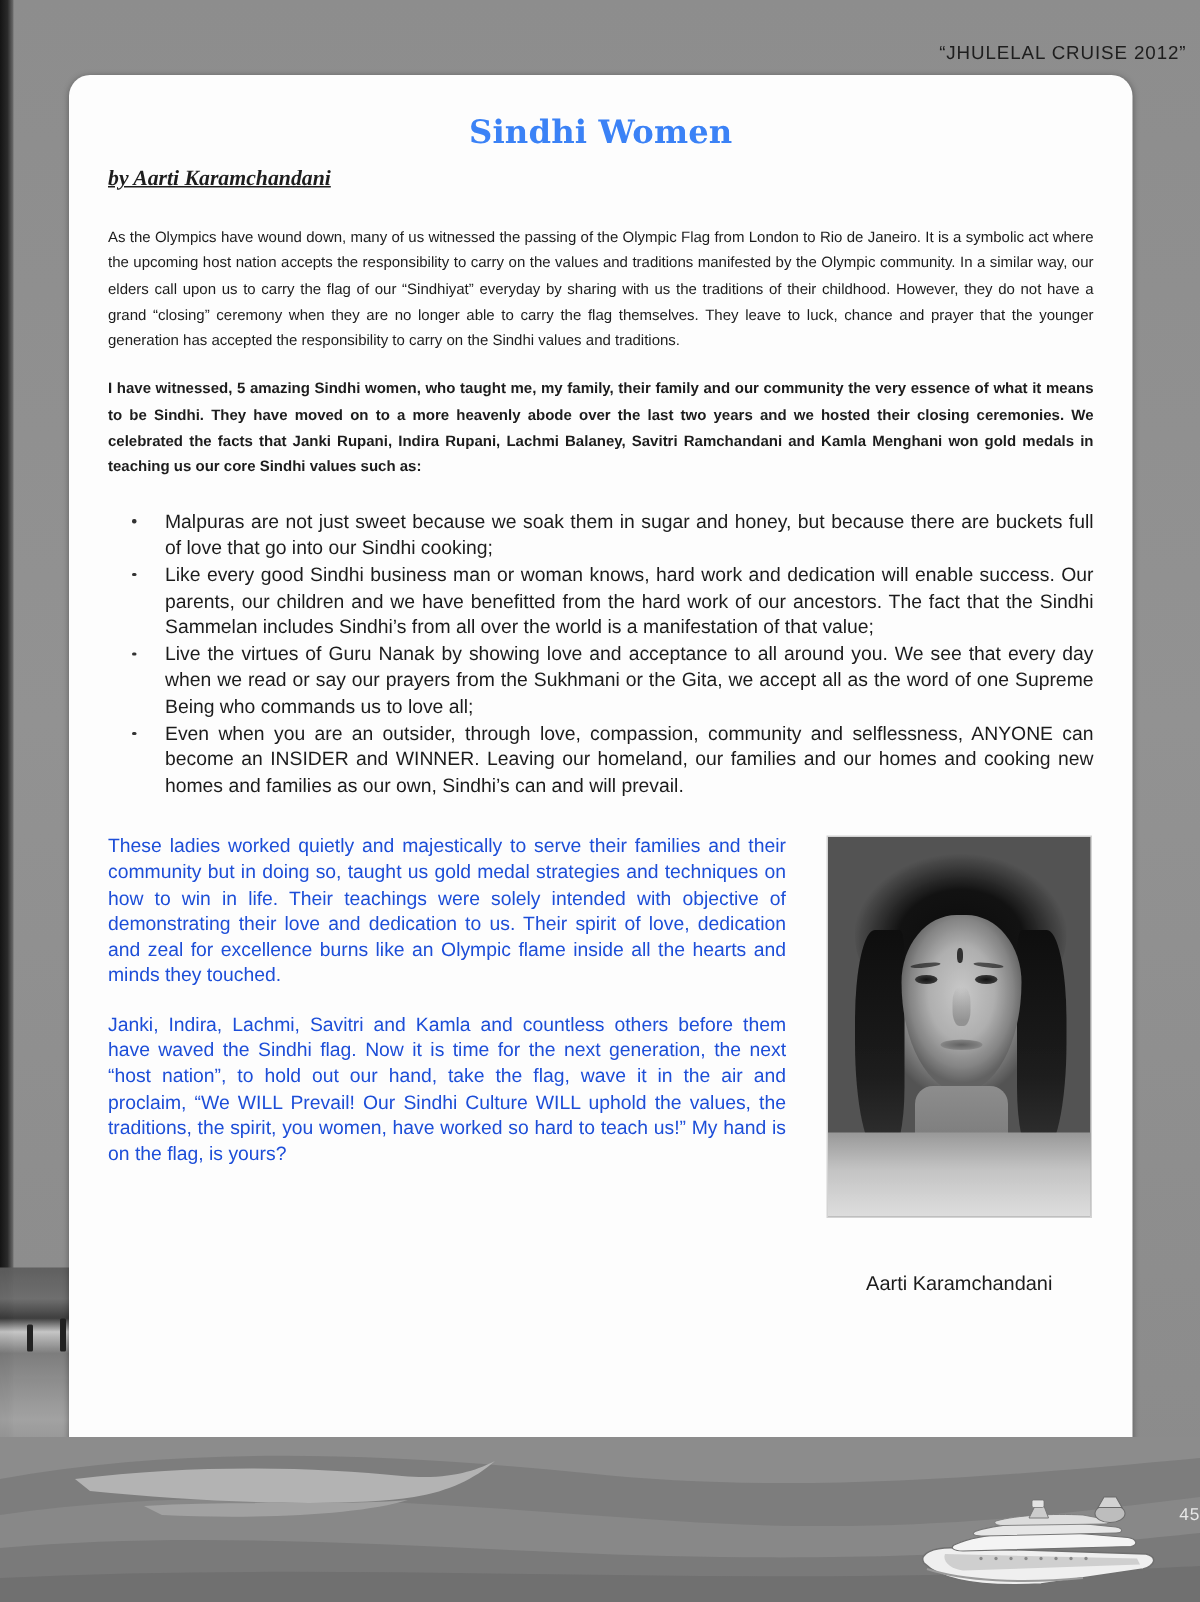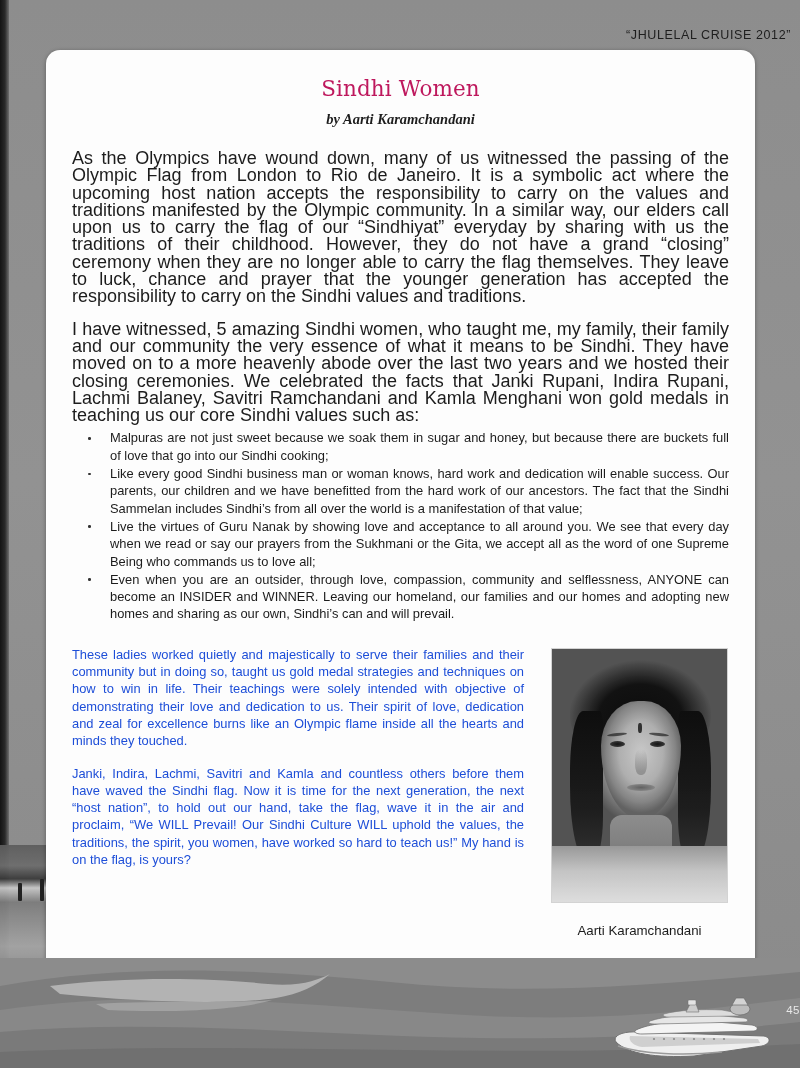--- a/index.html
+++ b/index.html
@@ -91,51 +91,51 @@
   }
 
   
   .article {
     padding: 25px 26px 0 26px;
   }
 
   .title {
     text-align: center;
     font-family: "DejaVu Serif", serif;
-    font-weight: normal;
+    font-weight: bold;
     font-size: 21.5px;
     line-height: 28px;
     letter-spacing: .1px;
-    color: #be185d;
+    color: #3b82f6;
   }
 
   .byline {
-    text-align: center;
     font-family: "Liberation Serif", serif;
     font-style: italic;
     font-weight: bold;
     font-size: 14.5px;
     color: #1d1d1d;
     margin-top: 8px;
+    text-decoration: underline;
   }
 
   .body-text {
     margin-top: 22px;
-    font-size: 18px;
+    font-size: 10px;
     line-height: 17.3px;
     color: #1c1c1c;
     text-align: justify;
   }
 
   .body-text p { margin-bottom: 15px; }
-  .body-text p:last-child { margin-bottom: 0; }
+  .body-text p:last-child { margin-bottom: 0; font-weight: bold; }
 
   
   .bullets {
-    margin-top: 5px;
+    margin-top: 18px;
     list-style: none;
   }
   .bullets li {
     position: relative;
     padding-left: 38px;
     margin-bottom: 1px;
     font-size: 12.9px;
     line-height: 17.3px;
     color: #1c1c1c;
     text-align: justify;
@@ -261,21 +261,21 @@
     border-radius: 12px;
   }
   .p-shoulders {
     position: absolute;
     left: 0; bottom: 0;
     width: 177px; height: 56px;
     background: linear-gradient(to bottom, #9d968f 0%, #c6c0ba 45%, #ddd8d3 100%);
   }
 
   .photo-caption {
-    margin-top: 20px;
+    margin-top: 36px;
     font-size: 13.3px;
     color: #1c1c1c;
     text-align: center;
     width: 187px;
     margin-left: 0;
   }
 
   
   .page-number {
     position: absolute;
@@ -315,21 +315,21 @@
 
       <div class="body-text">
         <p>As the Olympics have wound down, many of us witnessed the passing of the Olympic Flag from London to Rio de Janeiro.  It is a symbolic act where the upcoming host nation accepts the responsibility to carry on the values and traditions manifested by the Olympic community. In a similar way, our elders call upon us to carry the flag of our “Sindhiyat” everyday by sharing with us the traditions of their childhood. However, they do not have a grand “closing” ceremony when they are no longer able to carry the flag themselves. They leave to luck, chance and prayer that the younger generation has accepted the responsibility to carry on the Sindhi values and traditions.</p>
         <p>I have witnessed, 5 amazing Sindhi women, who taught me, my family, their family and our community the very essence of what it means to be Sindhi.  They have moved on to a more heavenly abode over the last two years and we hosted their closing ceremonies.  We celebrated the facts that Janki Rupani, Indira Rupani, Lachmi Balaney, Savitri Ramchandani and Kamla Menghani won gold medals in teaching us our core Sindhi values such as:</p>
       </div>
 
       <ul class="bullets">
         <li>Malpuras are not just sweet because we soak them in sugar and honey, but because there are buckets full of love that go into our Sindhi cooking;</li>
         <li>Like every good Sindhi business man or woman knows, hard work and dedication will enable success.  Our parents, our children and we have benefitted from the hard work of our ancestors.  The fact that the Sindhi Sammelan includes Sindhi’s from all over the world is a manifestation of that value;</li>
         <li>Live the virtues of Guru Nanak by showing love and acceptance to all around you.  We see that every day when we read or say our prayers from the Sukhmani or the Gita, we accept all as the word of one Supreme Being who commands us to love all;</li>
-        <li class="loose">Even when you are an outsider, through love, compassion, community and selflessness, ANYONE can become an INSIDER and WINNER.  Leaving our homeland, our families and our homes and adopting new homes and sharing as our own, Sindhi’s can and will prevail.</li>
+        <li class="loose">Even when you are an outsider, through love, compassion, community and selflessness, ANYONE can become an INSIDER and WINNER.  Leaving our homeland, our families and our homes and cooking new homes and families as our own, Sindhi’s can and will prevail.</li>
       </ul>
 
       <div class="lower">
         <div class="lower-text">
           <p>These ladies worked quietly and majestically to serve their families and their community but in doing so, taught us gold medal strategies and techniques on how to win in life. Their teachings were solely intended with objective of demonstrating their love and dedication to us. Their spirit of love, dedication and zeal for excellence burns like an Olympic flame inside all the hearts and minds they touched.</p>
           <p>Janki, Indira, Lachmi, Savitri and Kamla and countless others before them have waved the Sindhi flag. Now it is time for the next generation, the next “host nation”, to hold out our hand, take the flag, wave it in the air and proclaim, “We WILL Prevail! Our Sindhi Culture WILL uphold the values, the traditions, the spirit, you women, have worked so hard to teach us!”  My hand is on the flag, is yours?</p>
         </div>
 
         <div class="photo-col">
           <div class="portrait">

